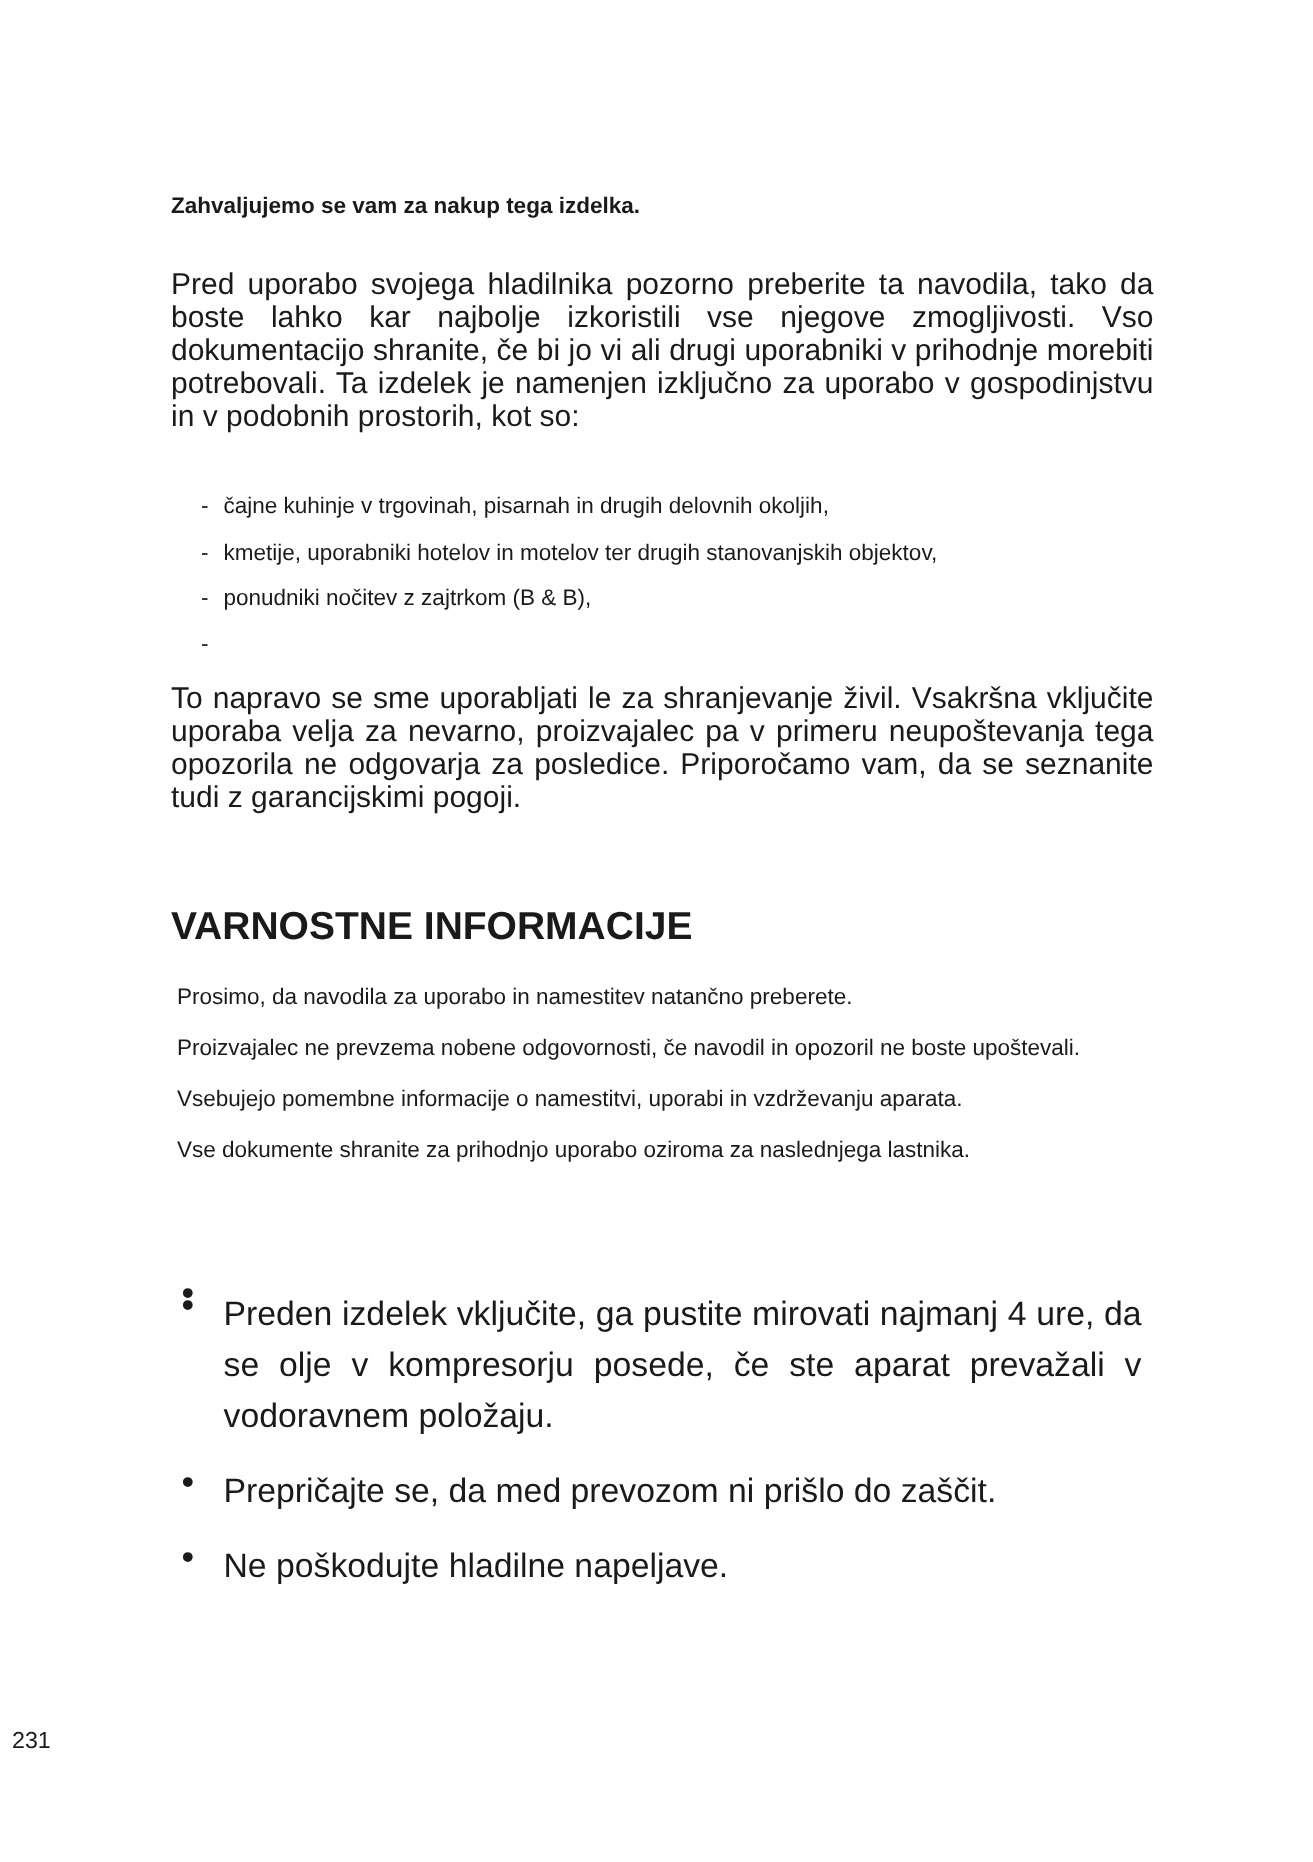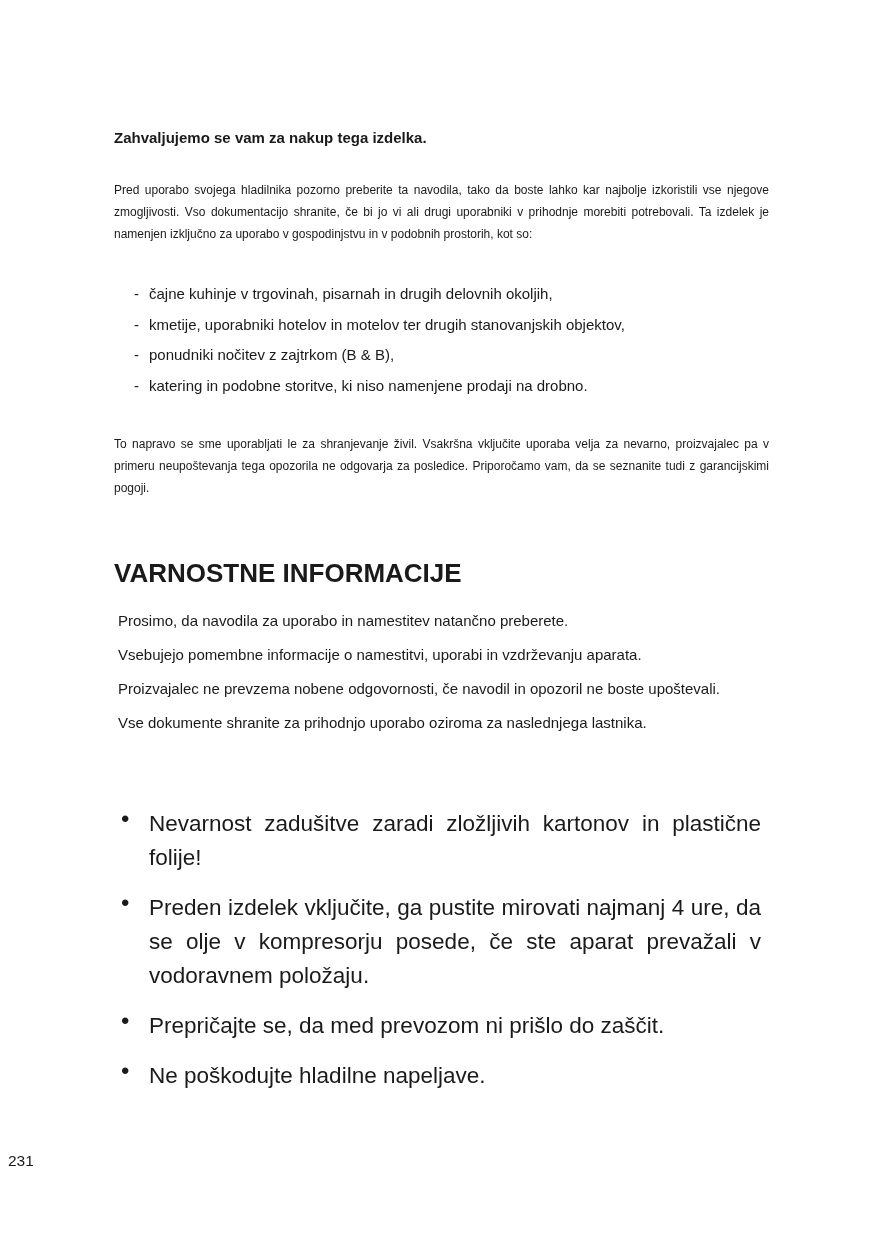--- a/index.html
+++ b/index.html
@@ -24,21 +24,21 @@
     width: 671px;
   }
   
   .intro-thanks {
     font-weight: bold;
     font-size: 15px;
     line-height: 22px;
     margin-bottom: 22px;
   }
   .para-small {
-    font-size: 12px;
+    font-size: 20px;
     line-height: 22px;
     text-align: justify;
   }
   .dash-list {
     list-style: none;
     margin: 26px 0 24px 0;
   }
   .dash-list li {
     position: relative;
     font-size: 15px;
@@ -107,39 +107,37 @@
       <li>
         <span class="dash">-</span>
         <span>kmetije, uporabniki hotelov in motelov ter drugih stanovanjskih objektov,</span>
       </li>
       <li>
         <span class="dash">-</span>
         <span>ponudniki nočitev z zajtrkom (B &amp; B),</span>
       </li>
       <li>
         <span class="dash">-</span>
-        <span>katering in podobne storitve, ki niso namenjene prodaji na drobno.</span>
       </li>
     </ul>
 
     <p class="para-small">To napravo se sme uporabljati le za shranjevanje živil. Vsakršna vključite uporaba velja za nevarno, proizvajalec pa v primeru neupoštevanja tega opozorila ne odgovarja za posledice. Priporočamo vam, da se seznanite tudi z garancijskimi pogoji.</p>
 
     <h1 class="safety-heading">VARNOSTNE INFORMACIJE</h1>
 
     <div class="safety-lines">
       <div>Prosimo, da navodila za uporabo in namestitev natančno preberete.</div>
+      <div>Proizvajalec ne prevzema nobene odgovornosti, če navodil in opozoril ne boste upoštevali.</div>
       <div>Vsebujejo pomembne informacije o namestitvi, uporabi in vzdrževanju aparata.</div>
-      <div>Proizvajalec ne prevzema nobene odgovornosti, če navodil in opozoril ne boste upoštevali.</div>
       <div>Vse dokumente shranite za prihodnjo uporabo oziroma za naslednjega lastnika.</div>
     </div>
 
     <ul class="big-bullets">
       <li>
         <span class="dot">•</span>
-        <div>Nevarnost zadušitve zaradi zložljivih kartonov in plastične folije!</div>
       </li>
       <li>
         <span class="dot">•</span>
         <div>Preden izdelek vključite, ga pustite mirovati najmanj 4 ure, da se olje v kompresorju posede, če ste aparat prevažali v vodoravnem položaju.</div>
       </li>
       <li>
         <span class="dot">•</span>
         <div>Prepričajte se, da med prevozom ni prišlo do zaščit.</div>
       </li>
       <li>

